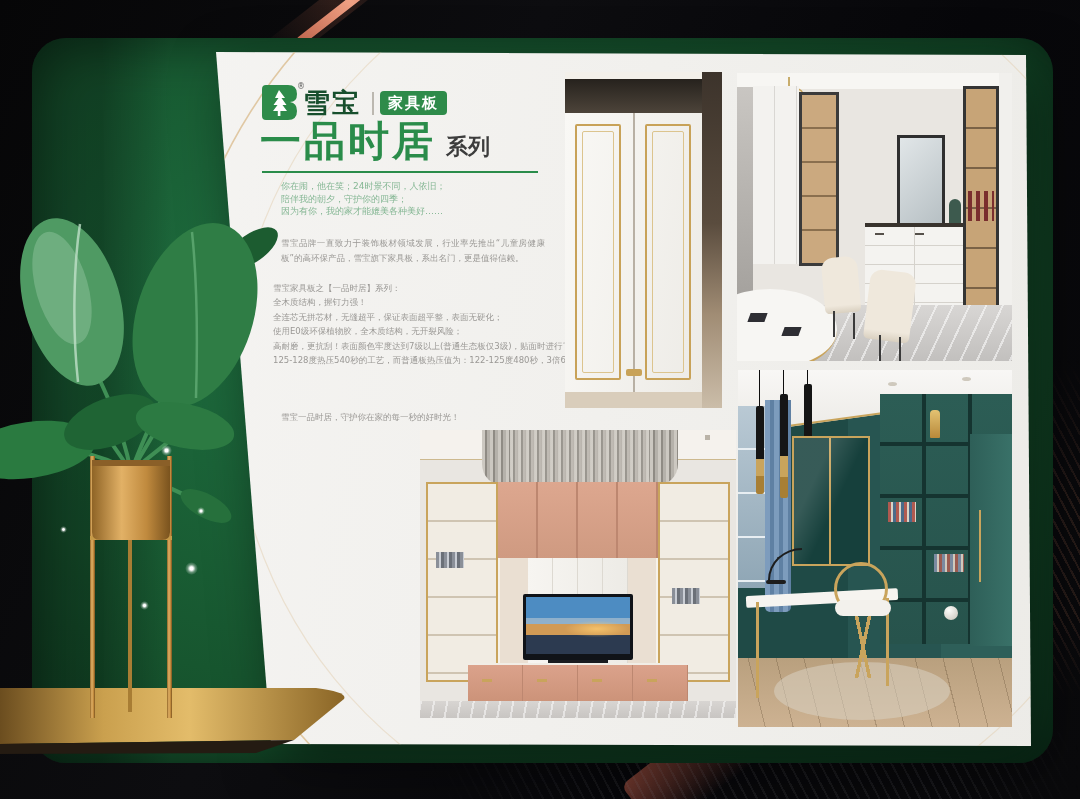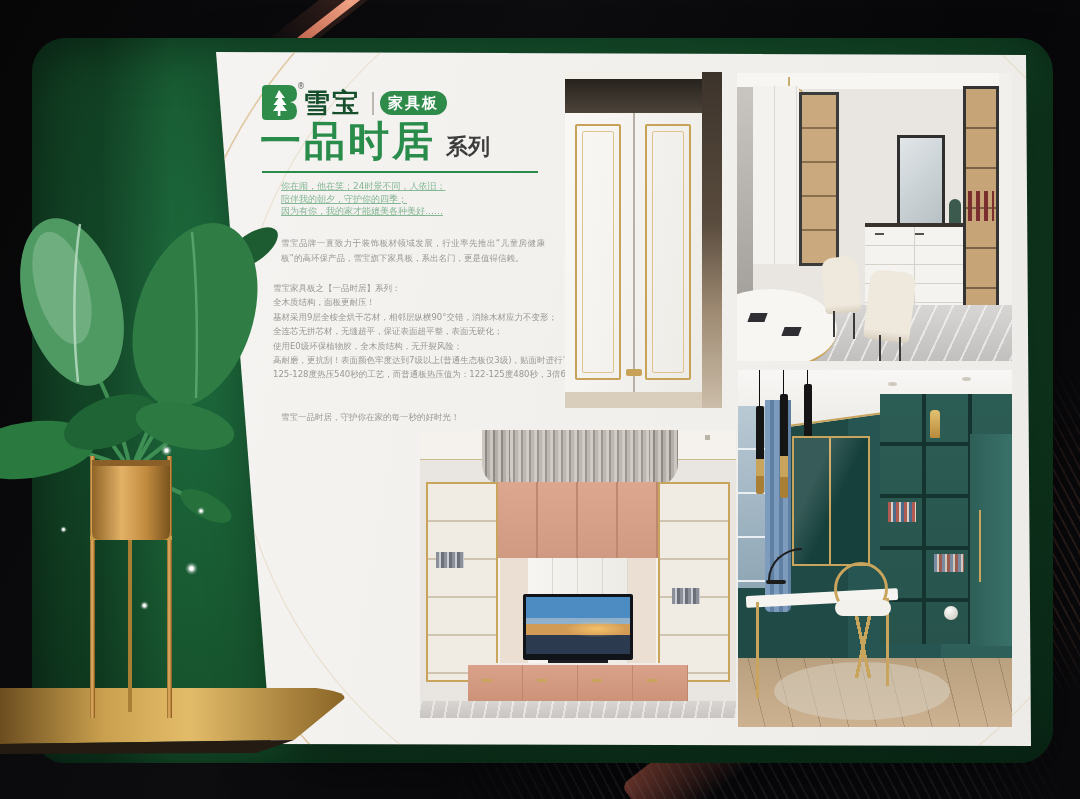--- a/index.html
+++ b/index.html
@@ -32,29 +32,29 @@
   .card-wrap{position:absolute;inset:0;z-index:20;filter:drop-shadow(14px 20px 28px rgba(0,0,0,.5));}
   .card{position:absolute;inset:0;
     clip-path:polygon(216px 52px,1026px 55px,1031px 746px,271px 744px);
     background:linear-gradient(100deg,#f6f5f3 0%,#f1f0ed 55%,#ecebe7 100%);}
   .card-arcs{position:absolute;left:0;top:0;}
   
   .logo-mark{position:absolute;left:262px;top:85px;width:35px;height:35px;}
   .reg-mark{position:absolute;left:297px;top:82px;font-size:8px;color:#5a5a5a;}
   .brand-name{position:absolute;left:303px;top:86px;font-size:27px;font-weight:900;color:#174f2d;letter-spacing:2px;line-height:33px;}
   .brand-divider{position:absolute;left:372px;top:92px;width:2px;height:23px;background:#bcb8b0;}
-  .brand-badge{position:absolute;left:380px;top:91px;padding:3px 8px;background:#2e8b4a;border-radius:12px;
+  .brand-badge{position:absolute;left:380px;top:91px;padding:3px 8px;background:#2e8b4a;border-radius:4px;
     color:#ffffff;font-size:15px;font-weight:700;letter-spacing:2px;line-height:18px;}
   
   .series-title{position:absolute;left:260px;top:118px;display:flex;align-items:flex-end;}
   .series-title .main{font-size:41px;font-weight:900;color:#2a8c4a;letter-spacing:3px;line-height:46px;}
   .series-title .suffix{font-size:22px;font-weight:700;color:#3c3c3c;margin-left:10px;line-height:34px;}
   .title-rule{position:absolute;left:262px;top:171px;width:276px;height:2px;background:#2a8c4a;}
   
-  .poem{position:absolute;left:281px;top:180px;font-size:9px;line-height:12.6px;color:#85b794;text-decoration:underline;}
+  .poem{position:absolute;left:281px;top:180px;font-size:9px;line-height:12.6px;color:#85b794;}
   .intro{position:absolute;left:281px;top:236px;width:264px;font-size:8.5px;line-height:15px;color:#9a9895;text-align:justify;}
   .features{position:absolute;left:273px;top:281px;font-size:8.5px;line-height:14.4px;color:#9a9895;white-space:nowrap;}
   .closing{position:absolute;left:281px;top:412px;font-size:8.5px;color:#9a9895;white-space:nowrap;text-align:right;}
   
   .photo{position:absolute;overflow:hidden;background:#e9e6e1;}
   .photo div{position:absolute;}
   .p1{left:565px;top:72px;width:157px;height:336px;}
   .p2{left:737px;top:73px;width:275px;height:288px;}
   .p3{left:420px;top:430px;width:316px;height:288px;}
   .p4{left:738px;top:370px;width:274px;height:357px;}
@@ -239,22 +239,21 @@
       <div class="title-rule"></div>
 
       <div class="poem">
         <div>你在闹，他在笑；24时景不同，人依旧；</div>
         <div>陪伴我的朝夕，守护你的四季；</div>
         <div>因为有你，我的家才能媲美各种美好……</div>
       </div>
       <div class="intro">雪宝品牌一直致力于装饰板材领域发展，行业率先推出“儿童房健康板”的高环保产品，雪宝旗下家具板，系出名门，更是值得信赖。</div>
       <div class="features">
         <div>雪宝家具板之【一品时居】系列：</div>
-        <div>全木质结构，面板更耐压！</div>
-        <div>基材采用9层全桉全烘干芯材，相邻层纵横90°交错，消除木材应力不变形；</div>
+        <div>全木质结构，握钉力强！</div>
         <div>全连芯无拼芯材，无缝超平，保证表面超平整，表面无硬化；</div>
         <div>使用E0级环保植物胶，全木质结构，无开裂风险；</div>
         <div>高耐磨，更抗刮！表面颜色牢度达到7级以上(普通生态板仅3级)，贴面时进行了</div>
         <div>125-128度热压540秒的工艺，而普通板热压值为：122-125度480秒，3倍60秒</div>
       </div>
       <div class="closing">雪宝一品时居，守护你在家的每一秒的好时光！</div>
 
       <div class="photo p1">
         <div class="p1-ceil"></div>
         <div class="p1-beam"></div>

